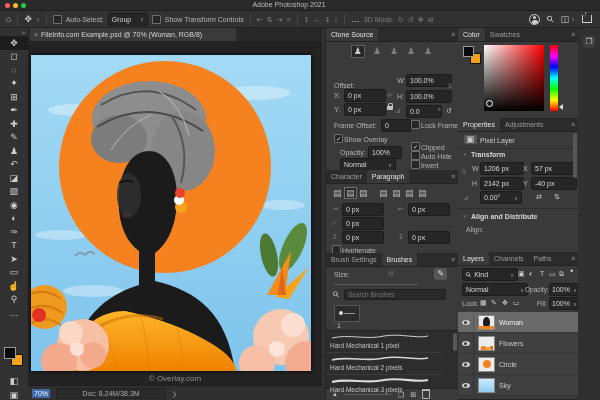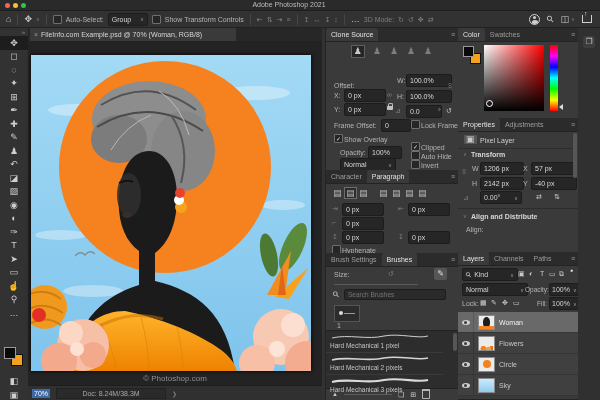--- a/index.html
+++ b/index.html
@@ -248,21 +248,21 @@
       </g>
       <g>
         <circle cx="250" cy="282" r="28" fill="#f8c9b2"></circle>
           <circle cx="262" cy="270" r="12" fill="#fcdfd0"></circle>
         <circle cx="276" cy="308" r="22" fill="#f3ac90"></circle>
           <circle cx="226" cy="308" r="18" fill="#f6bfa6"></circle>
         <circle cx="246" cy="294" r="8" fill="#fce4d6"></circle>
       </g>
     </svg>
   </div>
-  <div class="ab wmark">© Photoshop.com</div>
+  <div class="ab wmark">© Overlay.com</div>
 
   <div class="ab statusbar">
     <span class="zoomfld">70%</span>
     <span class="docfld">Doc: 8.24M/38.3M</span>
     <span class="dim" style="font-size:6px;">❯</span>
   </div>
 
   <div class="ab col-mid">
 
     

